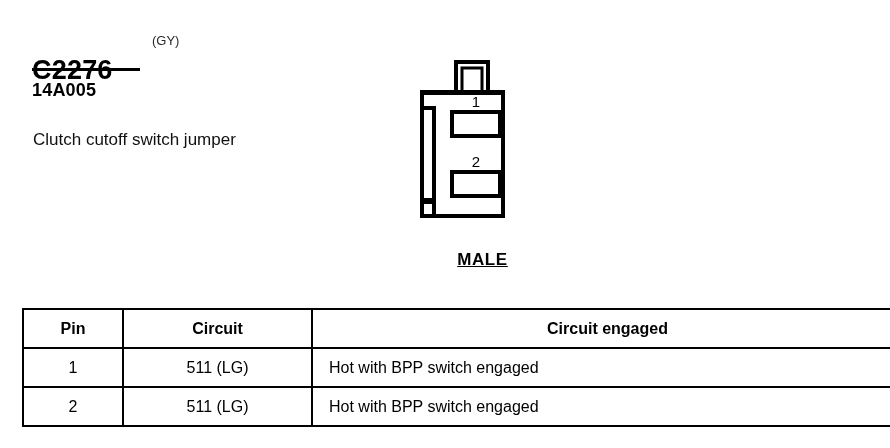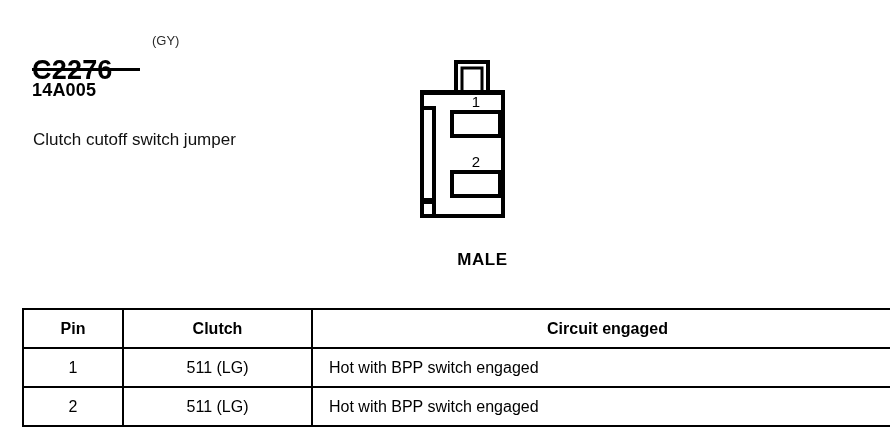--- a/index.html
+++ b/index.html
@@ -81,20 +81,21 @@
   #connector-svg { display: block; }
   #connector-view-label {
     position: absolute;
     left: 0px;
     top: 195px;
     width: 145px;
     text-align: center;
     font-size: 17px;
     font-weight: bold;
     letter-spacing: 0.6px;
+    text-decoration: underline;
   }
 
   
   #pin-table {
     position: absolute;
     left: 22px;
     top: 308px;
     width: 882px;
     border-collapse: collapse;
     table-layout: fixed;
@@ -188,21 +189,21 @@
     <rect x="42" y="117" width="48" height="24" fill="none" stroke="#000" stroke-width="4"></rect>
     <text x="66" y="112" text-anchor="middle" font-family="Liberation Sans, sans-serif" font-size="15" fill="#000">2</text>
   </svg>
   <div id="connector-view-label">MALE</div>
 </div>
 
 <table id="pin-table">
   <thead>
     <tr>
       <th class="col-pin">Pin</th>
-      <th class="col-circuit">Clutch</th>
+      <th class="col-circuit">Circuit</th>
       <th class="col-function">Circuit engaged</th>
     </tr>
   </thead>
   <tbody>
     <tr>
       <td class="col-pin">1</td>
       <td class="col-circuit">511 (LG)</td>
       <td class="col-function">Hot with BPP switch engaged</td>
     </tr>
     <tr>

